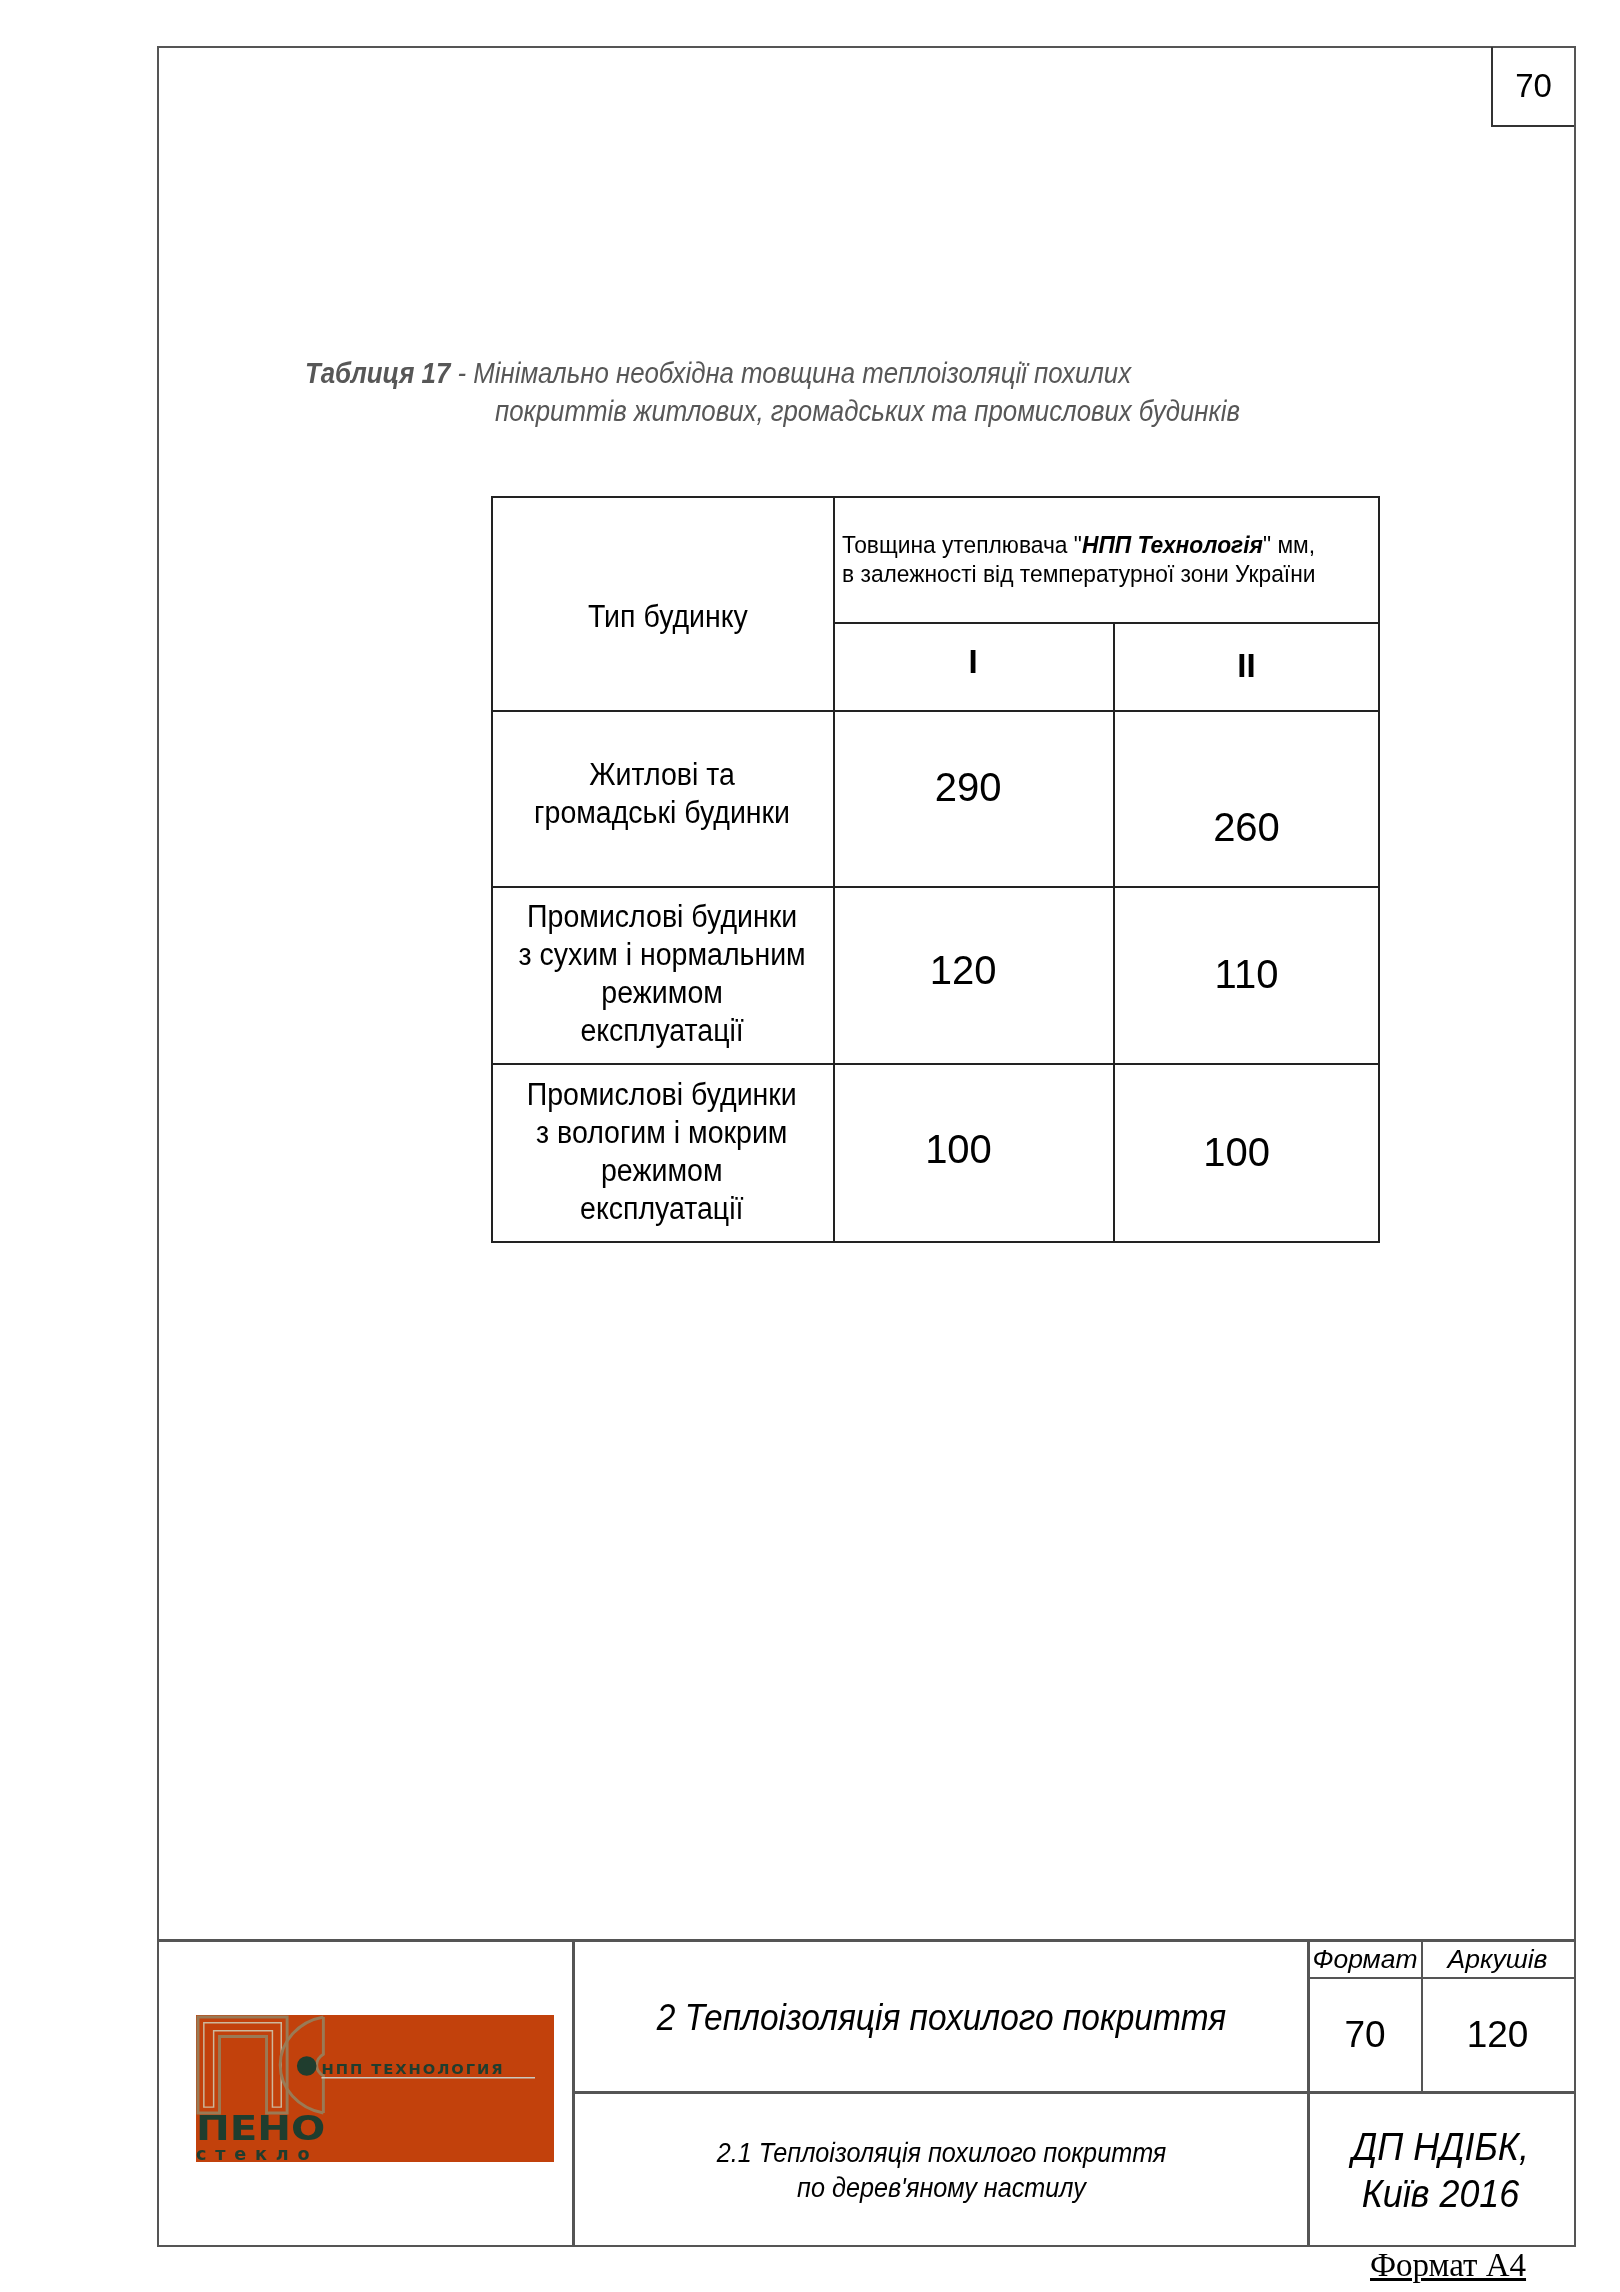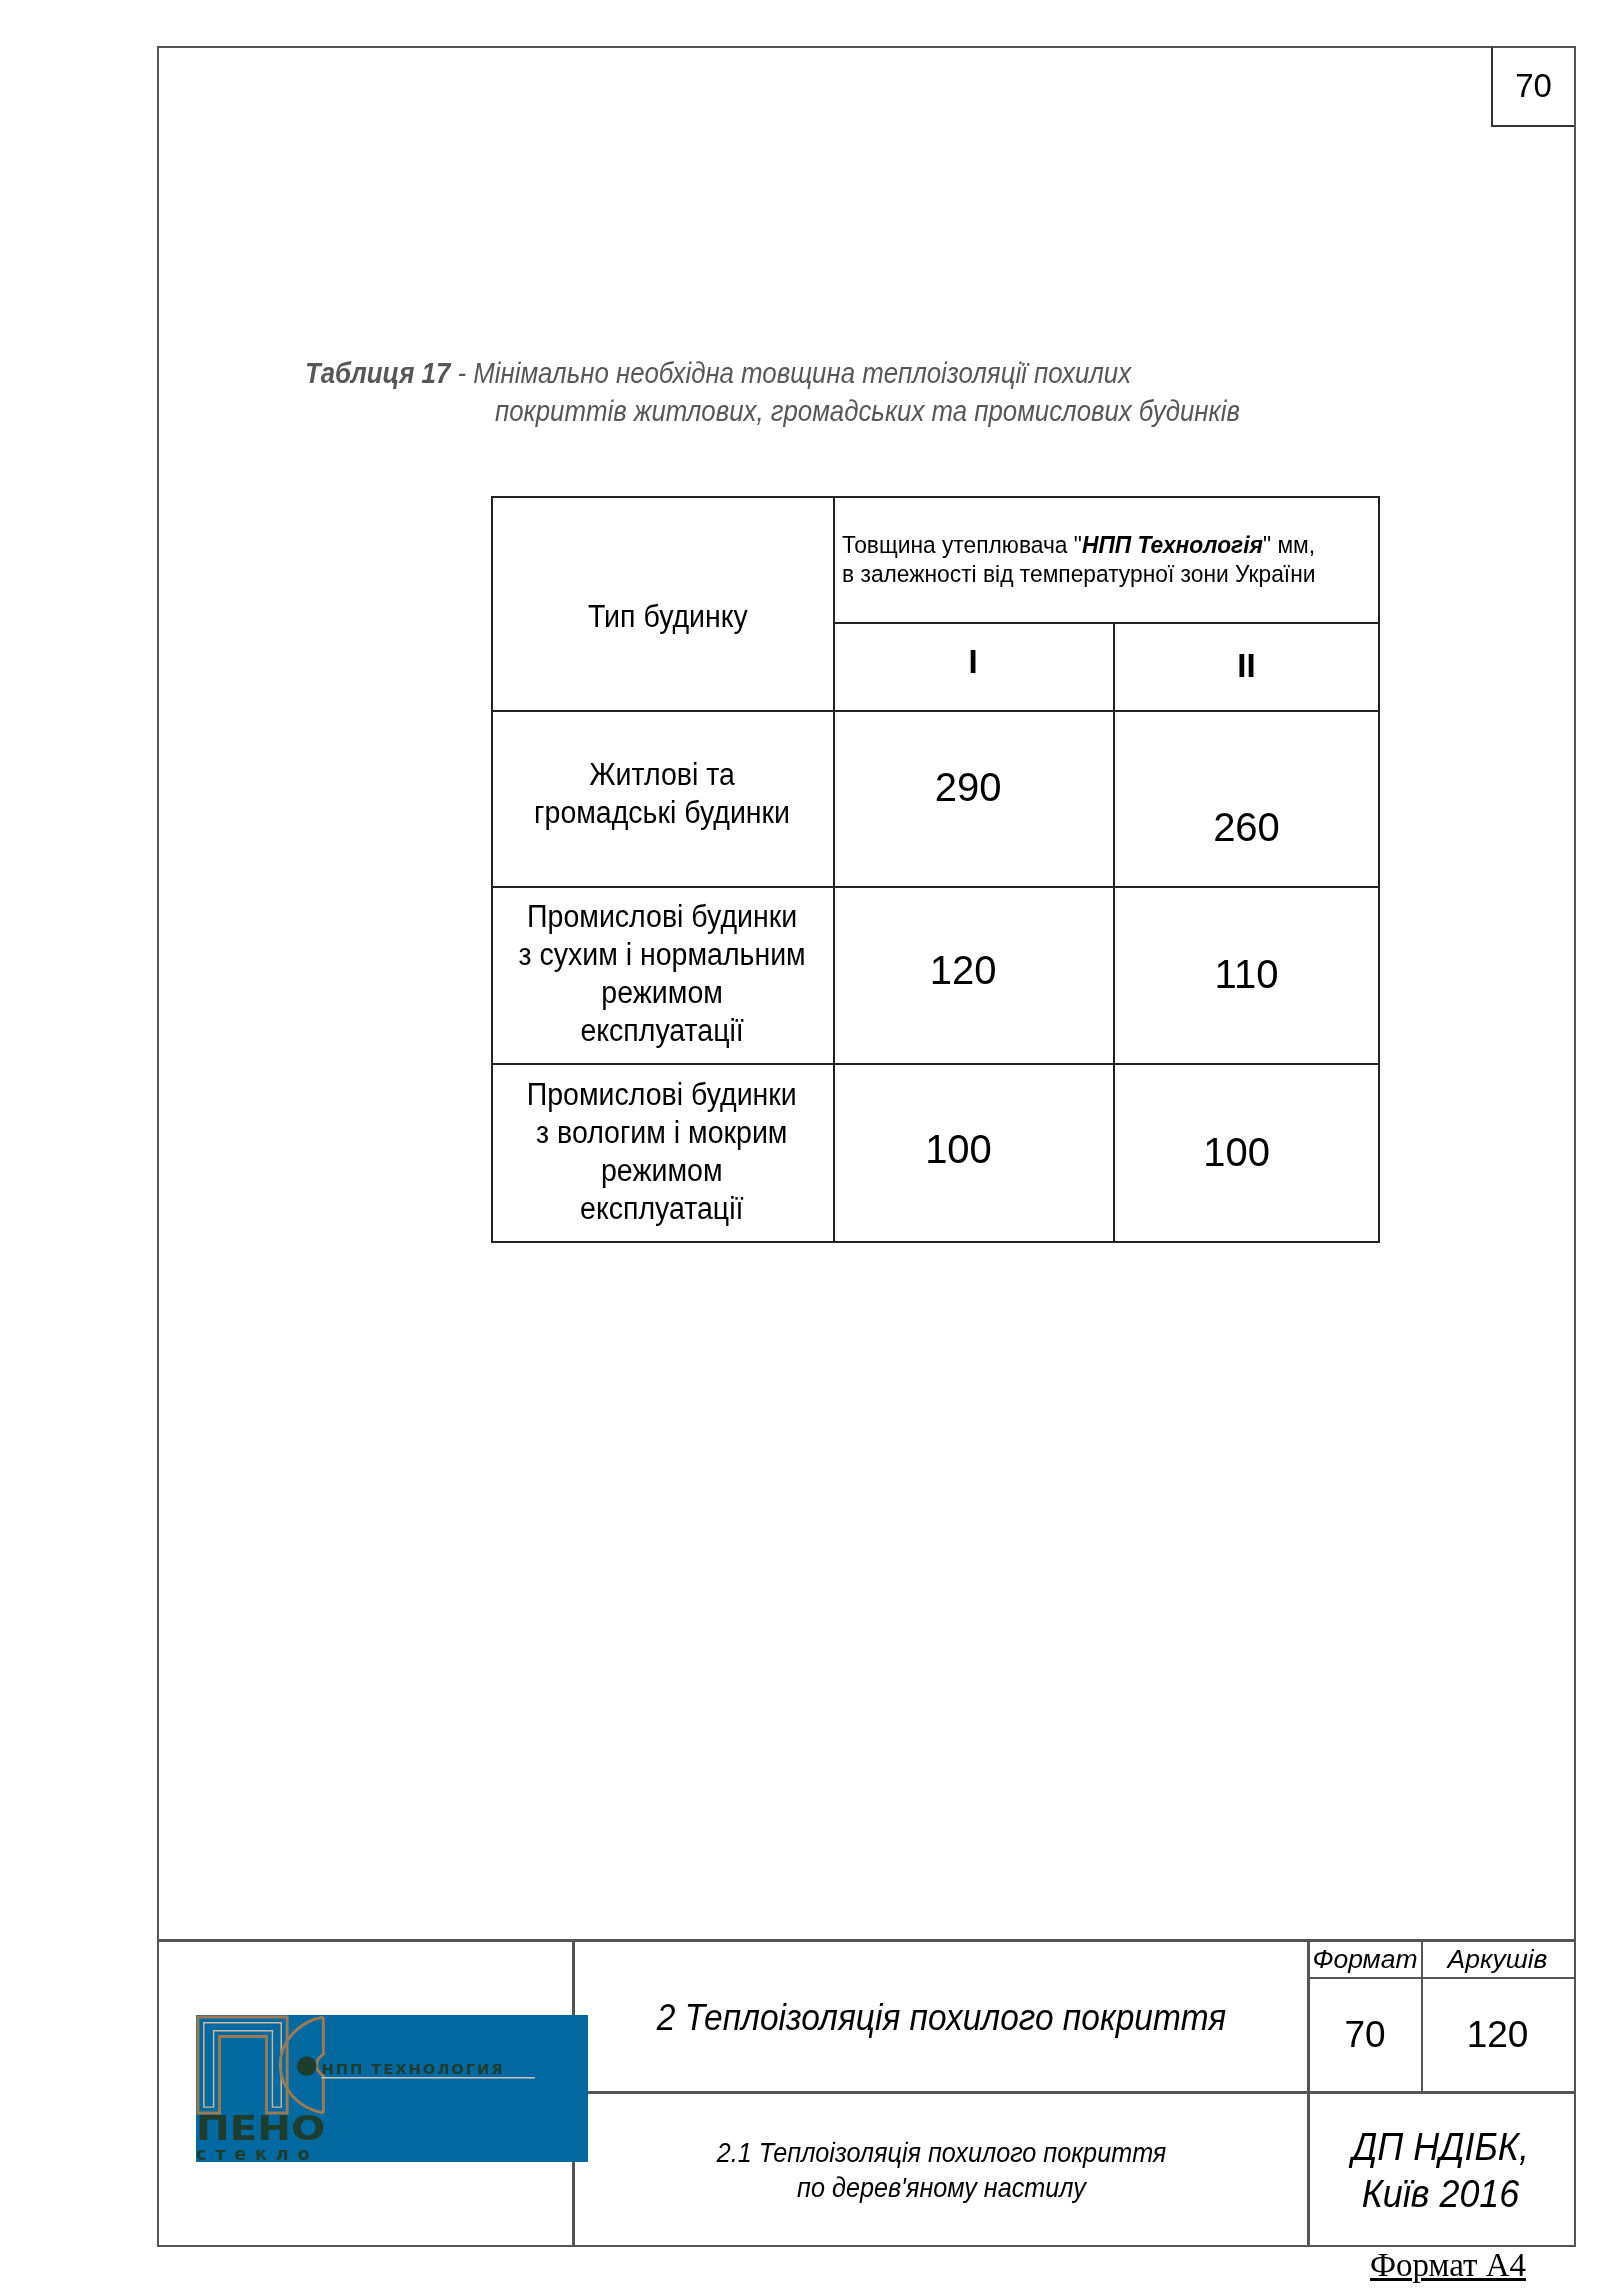--- a/index.html
+++ b/index.html
@@ -41,21 +41,21 @@
   #tb-sub { left: 576px; top: 2094px; width: 731px; height: 151px; display: flex; align-items: center; justify-content: center;
             text-align: center; font-size: 28px; font-style: italic; line-height: 35px; transform: scaleX(0.9); }
   .lbl { font-style: italic; font-size: 26.5px; display: flex; align-items: center; justify-content: center; }
   .big { font-size: 37px; display: flex; align-items: center; justify-content: center; }
   #org { left: 1309px; top: 2094px; width: 263px; height: 151px; display: flex; align-items: center; justify-content: center;
          text-align: center; font-style: italic; font-size: 39px; line-height: 47px; transform: scaleX(0.92); }
 
   #format { left: 1370px; top: 2247px; font-family: "Liberation Serif", serif; font-size: 33px; white-space: nowrap; text-decoration: underline; }
 
   
-  #logo { left: 196px; top: 2015px; width: 392px; height: 147px; background: #0369a1; }
+  #logo { left: 196px; top: 2015px; width: 358px; height: 147px; background: #c2410c; }
 </style>
 </head>
 <body>
 
 <div id="frame" class="abs"></div>
 
 <div id="pagebox" class="abs">
   <span>70</span>
 </div>
 

